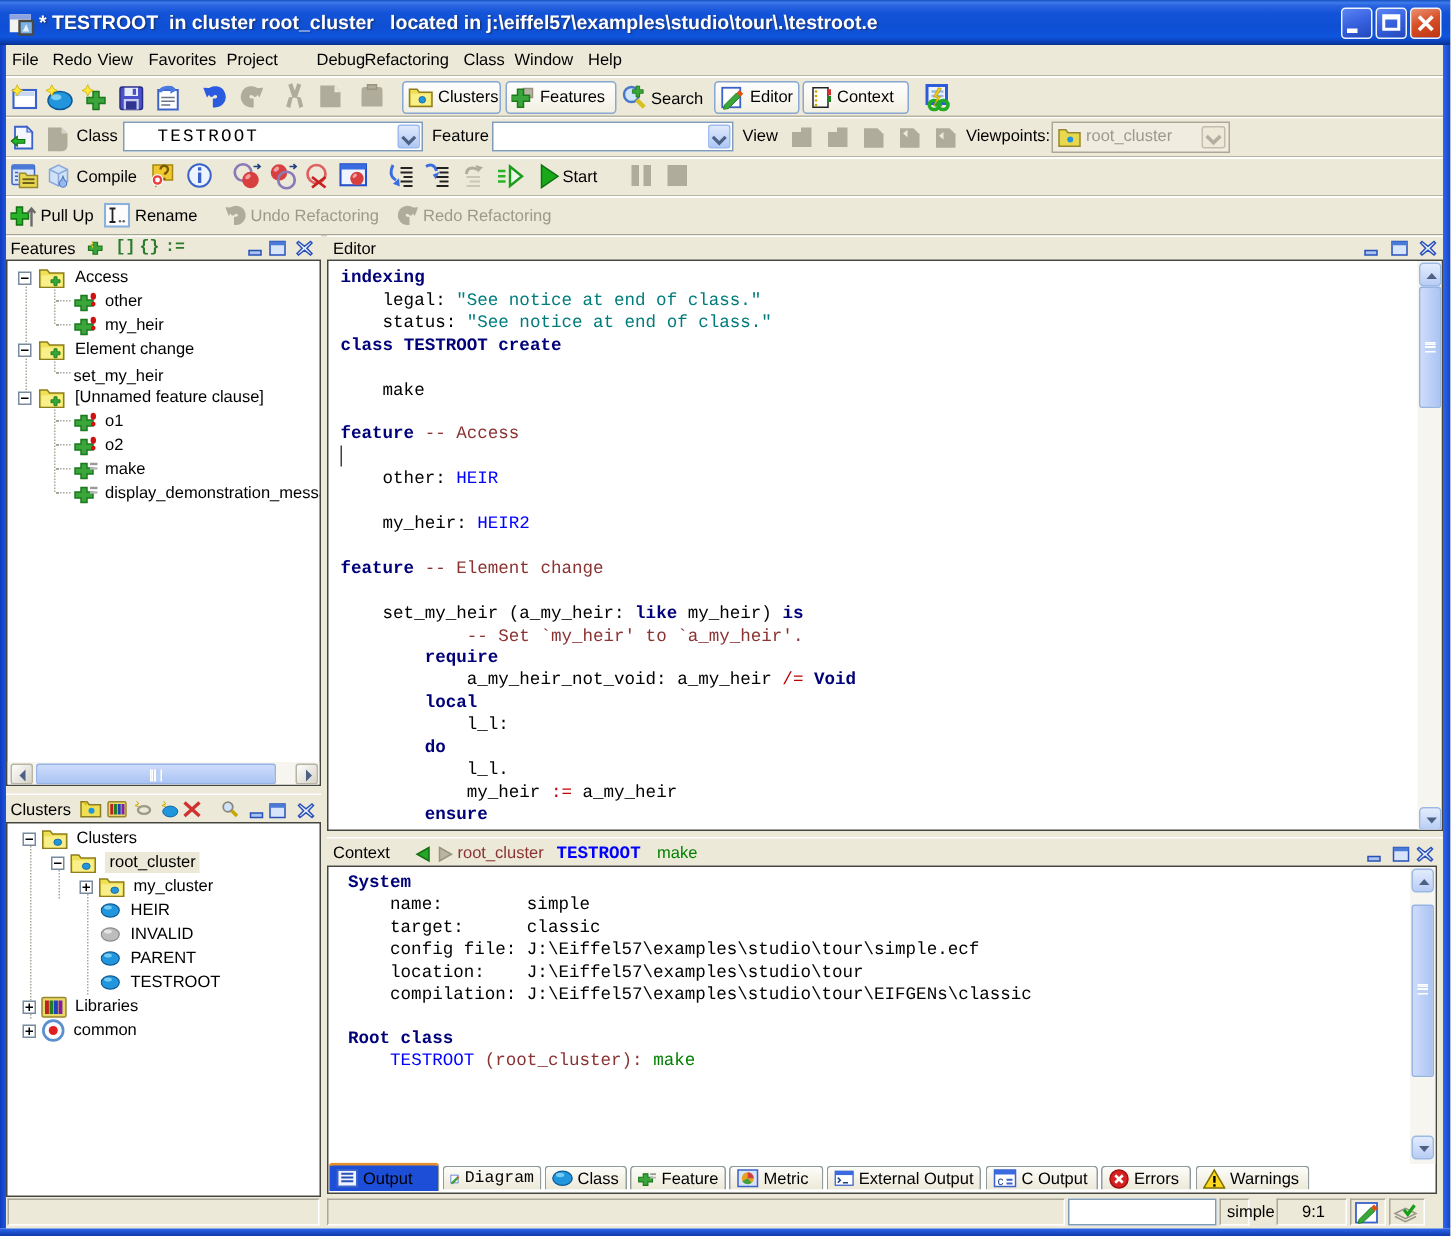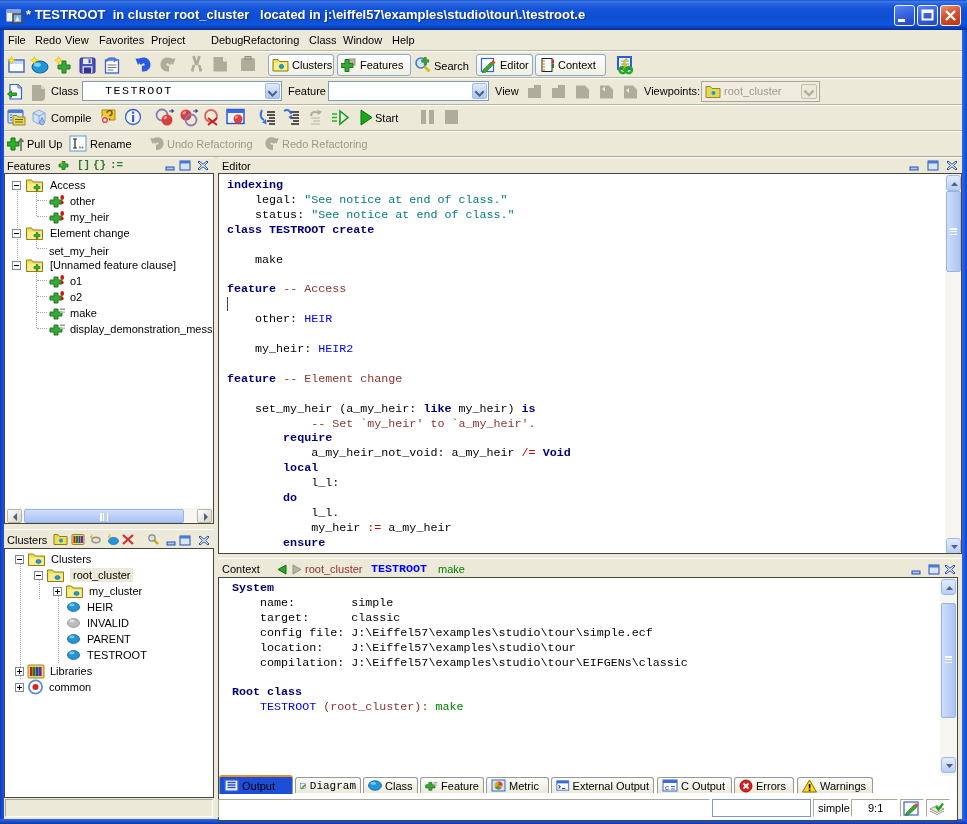--- a/index.html
+++ b/index.html
@@ -673,21 +673,21 @@
       <rect x="1" y="6" width="8" height="3" fill="#a9c4ef" stroke="#2850b8"></rect>
     </svg>
  <svg class="abs" style="left:710px;top:5px;" width="12" height="11">
       <rect x="1" y="1" width="10" height="9" fill="#d7e4fa" stroke="#2850b8"></rect>
       <rect x="1" y="1" width="10" height="2.5" fill="#4a7ad8"></rect>
     </svg>
  <svg class="abs" style="left:726px;top:5px;" width="12" height="11" viewBox="0 0 12 11">
       <path d="M2 1 L6 4.2 L10 1 L11 2 L7.6 5.5 L11 9 L10 10 L6 6.8 L2 10 L1 9 L4.4 5.5 L1 2 Z" fill="#e8eefc" stroke="#2850b8" stroke-width="1"></path>
     </svg>
 </div>
-<div class="abs pbox" style="left:218px;top:577px;width:740px;height:244px;overflow:hidden;">
+<div class="abs pbox" style="left:218px;top:577px;width:740px;height:219px;overflow:hidden;">
 <pre class="abs" style="left:13px;top:3px;"><span class="kw">System</span>
     name:        simple
     target:      classic
     config file: J:\Eiffel57\examples\studio\tour\simple.ecf
     location:    J:\Eiffel57\examples\studio\tour
     compilation: J:\Eiffel57\examples\studio\tour\EIFGENs\classic
 
 <span class="kw">Root class</span>
     <span class="cls">TESTROOT</span> <span class="cmt">(root_cluster):</span> <span class="grn">make</span></pre>
 
@@ -772,21 +772,21 @@
       <path d="M7.5 1 L14.5 13 H0.5 Z" fill="#ffd820" stroke="#807000"></path>
       <rect x="6.8" y="5" width="1.6" height="4.5" fill="#000"></rect>
       <rect x="6.8" y="10.5" width="1.6" height="1.6" fill="#000"></rect>
     </svg>
     <span>Warnings</span>
   </div>
 
 <div class="abs statcell" style="left:5px;width:208px;"></div>
 <div class="abs statcell" style="left:218px;width:492px;"></div>
 <div class="abs statcell" style="left:712px;width:99px;background:#fff;border-color:#7f9db9;"></div>
-<div class="abs statcell" style="left:813px;width:36px;">
+<div class="abs statcell" style="left:813px;width:20px;">
     <span style="position:absolute;left:4px;top:2px;">simple</span>
   </div>
 <div class="abs statcell" style="left:851px;width:47px;">
     <span style="position:absolute;left:16px;top:2px;">9:1</span>
   </div>
 <div class="abs statcell" style="left:900px;width:24px;"></div>
 <div class="abs statcell" style="left:926px;width:24px;"></div>
 <svg class="abs" style="left:903px;top:800px;" width="18" height="16" viewBox="0 0 18 16">
     <rect x="1" y="2" width="14" height="13" fill="#fff" stroke="#3a62c8" stroke-width="1.2"></rect>
     <path d="M3 13 L11 5 l2.5 2.5 L5.5 15 l-3 0.6 z" fill="#3aa53a" stroke="#1c7a1c" stroke-width="0.6"></path>

